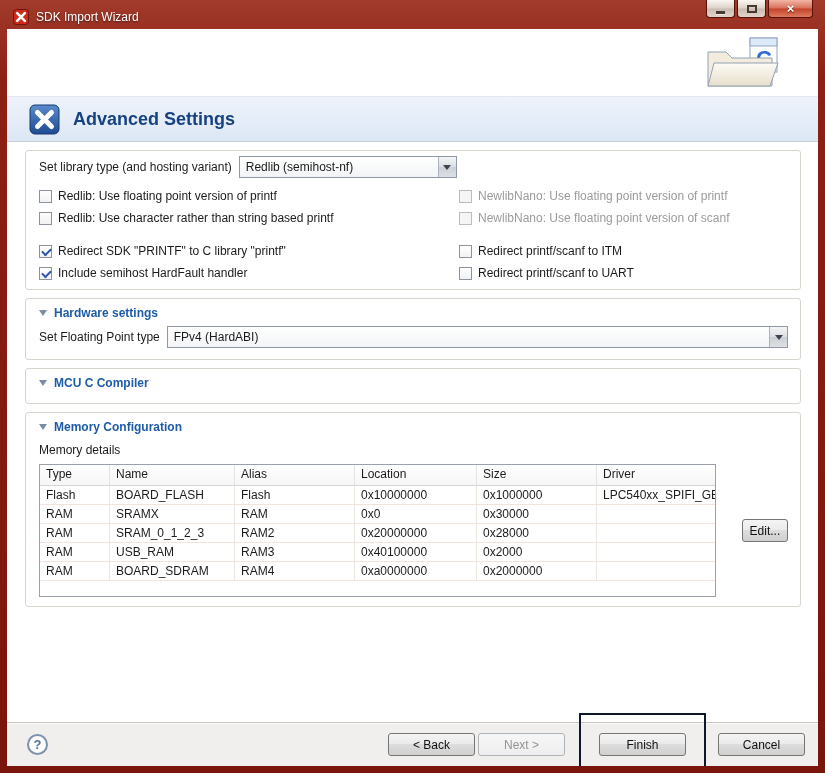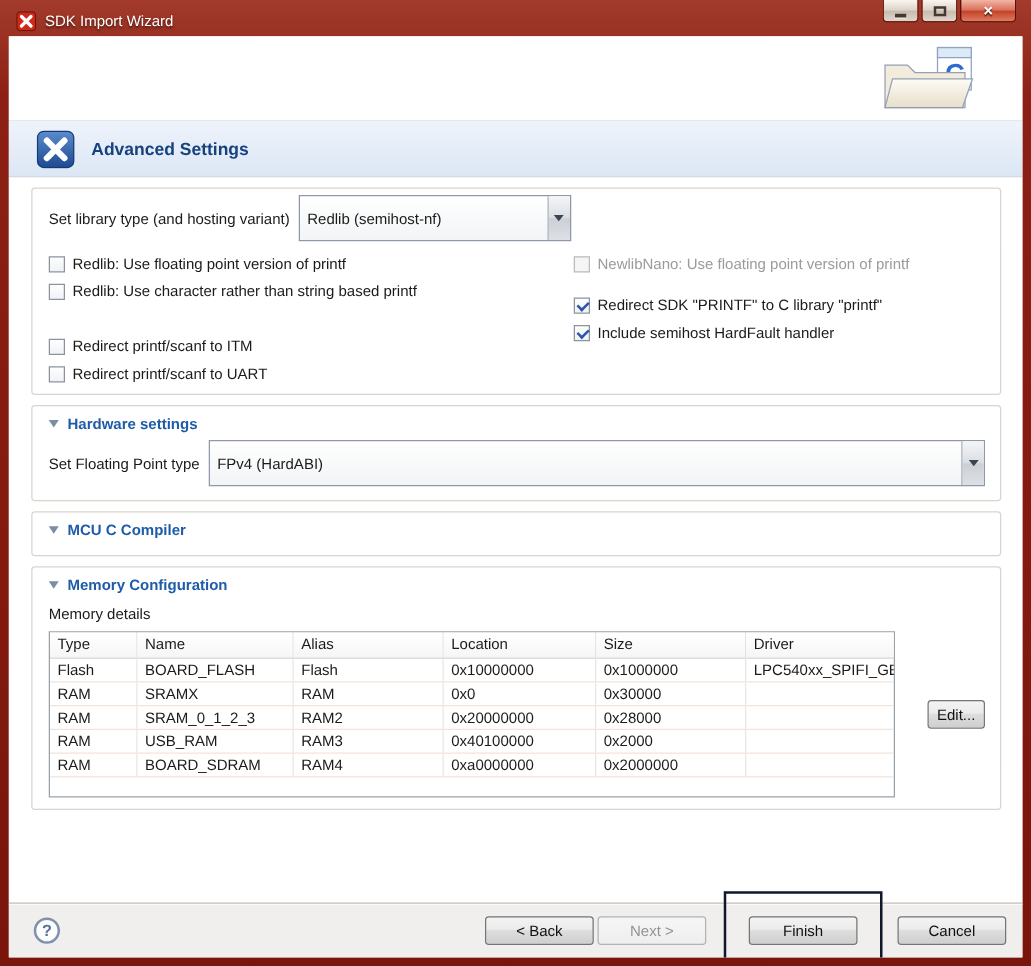--- a/index.html
+++ b/index.html
@@ -19,30 +19,30 @@
   .dialog{flex:1;background:#fff;display:flex;flex-direction:column;overflow:hidden;}
   .header{height:67px;position:relative;background:#fff;}
   .nxp-logo{position:absolute;top:0px;right:122px;font-weight:bold;font-size:58px;line-height:62px;letter-spacing:-4px;}
   .nxp-n{color:#f6971d;}
   .nxp-x{position:relative;color:#98aa00;}
   .nxp-x::before{content:"X";position:absolute;left:0;top:0;color:#ffdf1e;clip-path:polygon(0 0,100% 0,0 100%);}
   .nxp-p{color:#c6d303;}
   .folder-icon{position:absolute;top:7px;right:36px;}
 
   .banner{height:46px;background:linear-gradient(#eef3fb,#dce7f5);border-top:1px solid #e4e8ef;border-bottom:1px solid #c9cfda;display:flex;align-items:center;gap:13px;padding:0 0 0 22px;}
-  .banner-title{font-size:14px;font-weight:bold;color:#16427f;}
+  .banner-title{font-size:18px;font-weight:bold;color:#16427f;}
 
   .content{flex:1;background:#fff;padding:8px 17px 0 18px;}
   .section{border:1px solid #d9d4cd;border-radius:3px;background:#fff;padding:3px 12px 9px 13px;margin-bottom:8px;}
   .section-header{display:flex;align-items:center;gap:7px;height:22px;cursor:default;}
   .twistie{width:0;height:0;border-left:4px solid transparent;border-right:4px solid transparent;border-top:6px solid #7b8ca6;}
   .section-title{font-weight:bold;color:#1e5ca8;}
 
   .field-row{display:flex;align-items:center;gap:7px;margin:2px 0 7px;}
-  .combo{height:37px;border:1px solid #8e98a8;background:linear-gradient(#ffffff,#f2f4f6);display:flex;align-items:center;}
+  .combo{height:22px;border:1px solid #8e98a8;background:linear-gradient(#ffffff,#f2f4f6);display:flex;align-items:center;}
   .combo-fixed{width:218px;}
   .combo-flex{flex:1;}
   .combo-value{flex:1;padding:0 6px;white-space:nowrap;overflow:hidden;}
   .combo-arrow{width:18px;align-self:stretch;border-left:1px solid #aab2bd;background:linear-gradient(#f4f5f6,#dcdfe3 48%,#ccd0d6 52%,#dde0e4);display:flex;align-items:center;justify-content:center;}
   .combo-arrow::after{content:"";width:0;height:0;border-left:4px solid transparent;border-right:4px solid transparent;border-top:5px solid #3c4450;}
 
   .check-grid{display:grid;grid-template-columns:414px 1fr;column-gap:6px;row-gap:4px;}
   .check-item{display:flex;align-items:flex-end;gap:6px;height:18px;}
   .checkbox{width:13px;height:13px;border:1px solid #8a93a0;background:linear-gradient(#fefefe,#f0f2f4);flex:none;position:relative;}
   .checkbox.checked::after{content:"";position:absolute;left:2px;top:2px;width:7px;height:4px;border-left:2px solid #2c55b0;border-bottom:2px solid #2c55b0;transform:rotate(-45deg);}
@@ -149,20 +149,24 @@
             <span class="check-label">Redlib: Use floating point version of printf</span>
           </div>
           <div class="check-item disabled">
             <span class="checkbox"></span>
             <span class="check-label">NewlibNano: Use floating point version of printf</span>
           </div>
           <div class="check-item">
             <span class="checkbox"></span>
             <span class="check-label">Redlib: Use character rather than string based printf</span>
           </div>
+          <div class="check-item disabled">
+            <span class="checkbox"></span>
+            <span class="check-label">NewlibNano: Use floating point version of scanf</span>
+          </div>
           <div class="check-item gap-top">
             <span class="checkbox checked"></span>
             <span class="check-label">Redirect SDK "PRINTF" to C library "printf"</span>
           </div>
           <div class="check-item gap-top">
             <span class="checkbox"></span>
             <span class="check-label">Redirect printf/scanf to ITM</span>
           </div>
           <div class="check-item">
             <span class="checkbox checked"></span>

